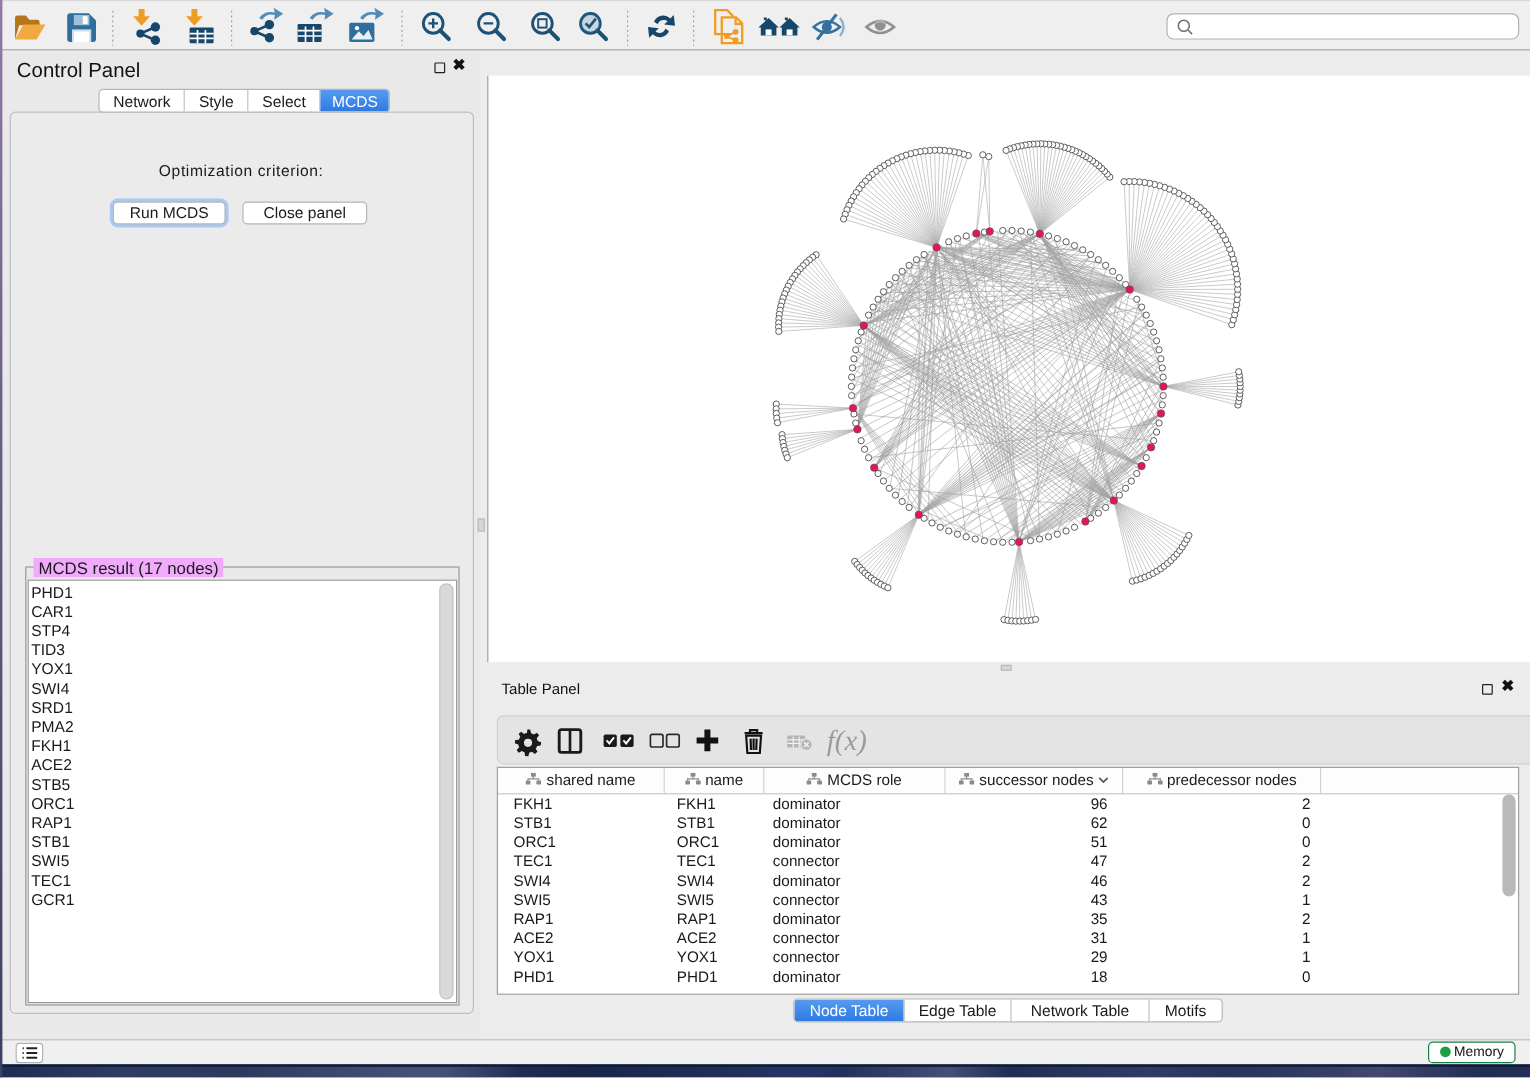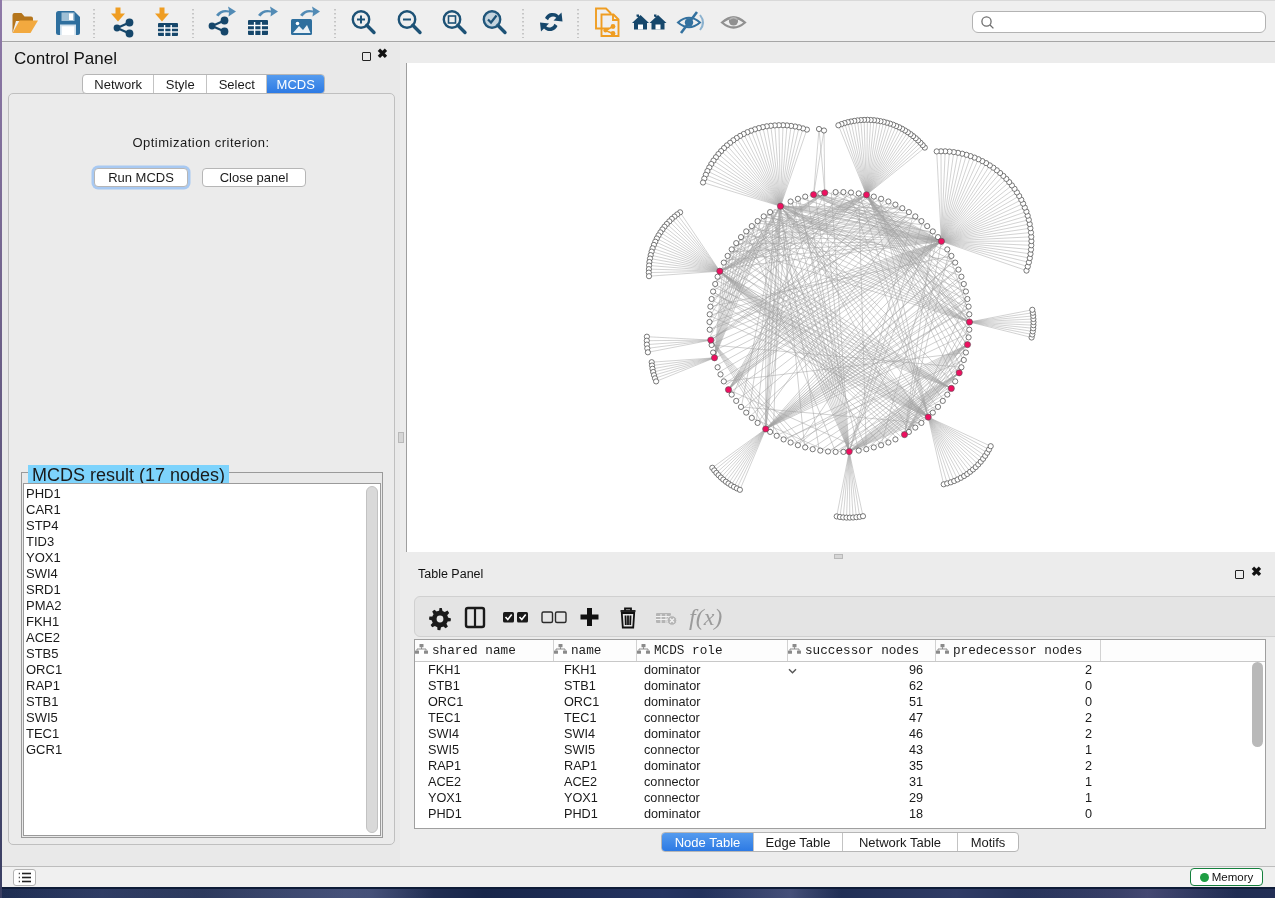--- a/index.html
+++ b/index.html
@@ -22,21 +22,21 @@
 #cp-tabs { left:80px; top:31px; width:243px; }
 
 #opt-label { left:0px; top:74px; width:398px; text-align:center; font-size:13px; letter-spacing:0.5px;margin-top:18px; }
 #opt-select { left:43px; top:93px; width:311px; height:20px; background:#fff; border:1px solid #b6b6b6; border-radius:4px; font-size:13.5px; letter-spacing:0.28px; padding-left:10px; line-height:18px; }
 #opt-spin { position:absolute; right:-1px; top:-1px; width:20px; height:20px; background:linear-gradient(#5a9ef0,#2c78e2); border-radius:0 4px 4px 0; }
 .btn { background:#fff; border:1px solid #b6b6b6; border-radius:4px; height:19px; font-size:13px; text-align:center; line-height:17px; }
 #btn-run { left:92px; top:125px; width:94px; box-shadow:0 0 0 2.5px #a8c9f2; }
 #btn-close { left:200px; top:125px; width:104px; }
 
 #mcds-fs { left:19px; top:429px; width:362px; height:366px; border:1px solid #9a9a9a; background:#e9e9e9;}
-#mcds-legend { left:26px; top:422px; background:#7dd3fc; padding:0 4px; font-size:18px; }
+#mcds-legend { left:26px; top:422px; background:#f0abfc; padding:0 4px; font-size:14px; }
 #mcds-list { left:21px; top:440px; width:358px; height:353px; background:#fff; border:1px solid #9a9a9a; font-size:13px; line-height:16px; padding:2px 0 0 2px; }
 #mcds-scroll { left:364px; top:443px; width:12px; height:347px; background:#d9d9d9; border-radius:6px; border:1px solid #c2c2c2;}
 
 
 #netwin { left:406px; top:43px; width:869px; height:509px; }
 #net-titlebar { left:0; top:0; width:869px; height:19px; background:linear-gradient(#f2f2f2,#dcdcdc); border-bottom:1px solid #a8a8a8; border-top:1px solid #cfcfcf;}
 #net-title { width:1004px; text-align:center; position:absolute; left:0px; top:3px; font-size:12.5px; color:#222; }
 .light { position:absolute; top:4px; width:12px; height:12px; border-radius:50%; }
 #net-canvas { left:0; top:20px; width:869px; height:489px; background:#fff; border-left:1px solid #9f9f9f;}
 
@@ -53,21 +53,21 @@
 #tp-table { left:8px; top:79px; width:852px; height:190px; background:#fff; border:1px solid #9f9f9f; overflow:hidden;}
 #tp-scroll { position:absolute; right:2px; top:22px; width:11px; height:166px; }
 #tp-thumb { position:absolute; left:0; top:0px; width:11px; height:85px; background:#b9b9b9; border-radius:6px; }
 .trow { display:flex; height:16px; line-height:16px; font-size:12.7px; }
 .trow .c1 { width:139px; padding-left:13px; }
 .trow .c2 { width:83px; padding-left:10px; }
 .trow .c3 { width:151px; padding-left:7px; }
 .trow .c4 { width:148px; text-align:right; padding-right:13px; }
 .trow .c5 { width:165px; text-align:right; padding-right:9px; }
 #tp-header { display:flex; height:22px; border-bottom:1px solid #c8c8c8; background:#fdfdfd; font-size:12.7px; line-height:21px; }
-#tp-header .hc { border-right:1px solid #d2d2d2; position:relative;font-family:Liberation Mono, monospace; }
+#tp-header .hc { border-right:1px solid #d2d2d2; text-align:center; position:relative; }
 #tp-tabs { left:255px; top:272px; width:358px; }
 #tp-tabs .seg { font-size:13px; }
 
 
 #statusbar { left:0; top:866px; width:1275px; height:21px; background:#f0f0f0; border-top:1px solid #bdbdbd; }
 #hambtn { left:13px; top:2px; width:23px; height:17px; background:#fff; border:1px solid #b3b3b3; border-radius:3px; }
 #membtn { left:1190px; top:1px; width:73px; height:18px; background:#fff; border:1px solid #15803d; border-radius:4px; font-size:11.5px; line-height:16px; text-align:center; color:#111;}
 #memdot { display:inline-block; width:9px; height:9px; border-radius:50%; background:#1e9e43; margin-right:3px; vertical-align:-1px;}
 
 

